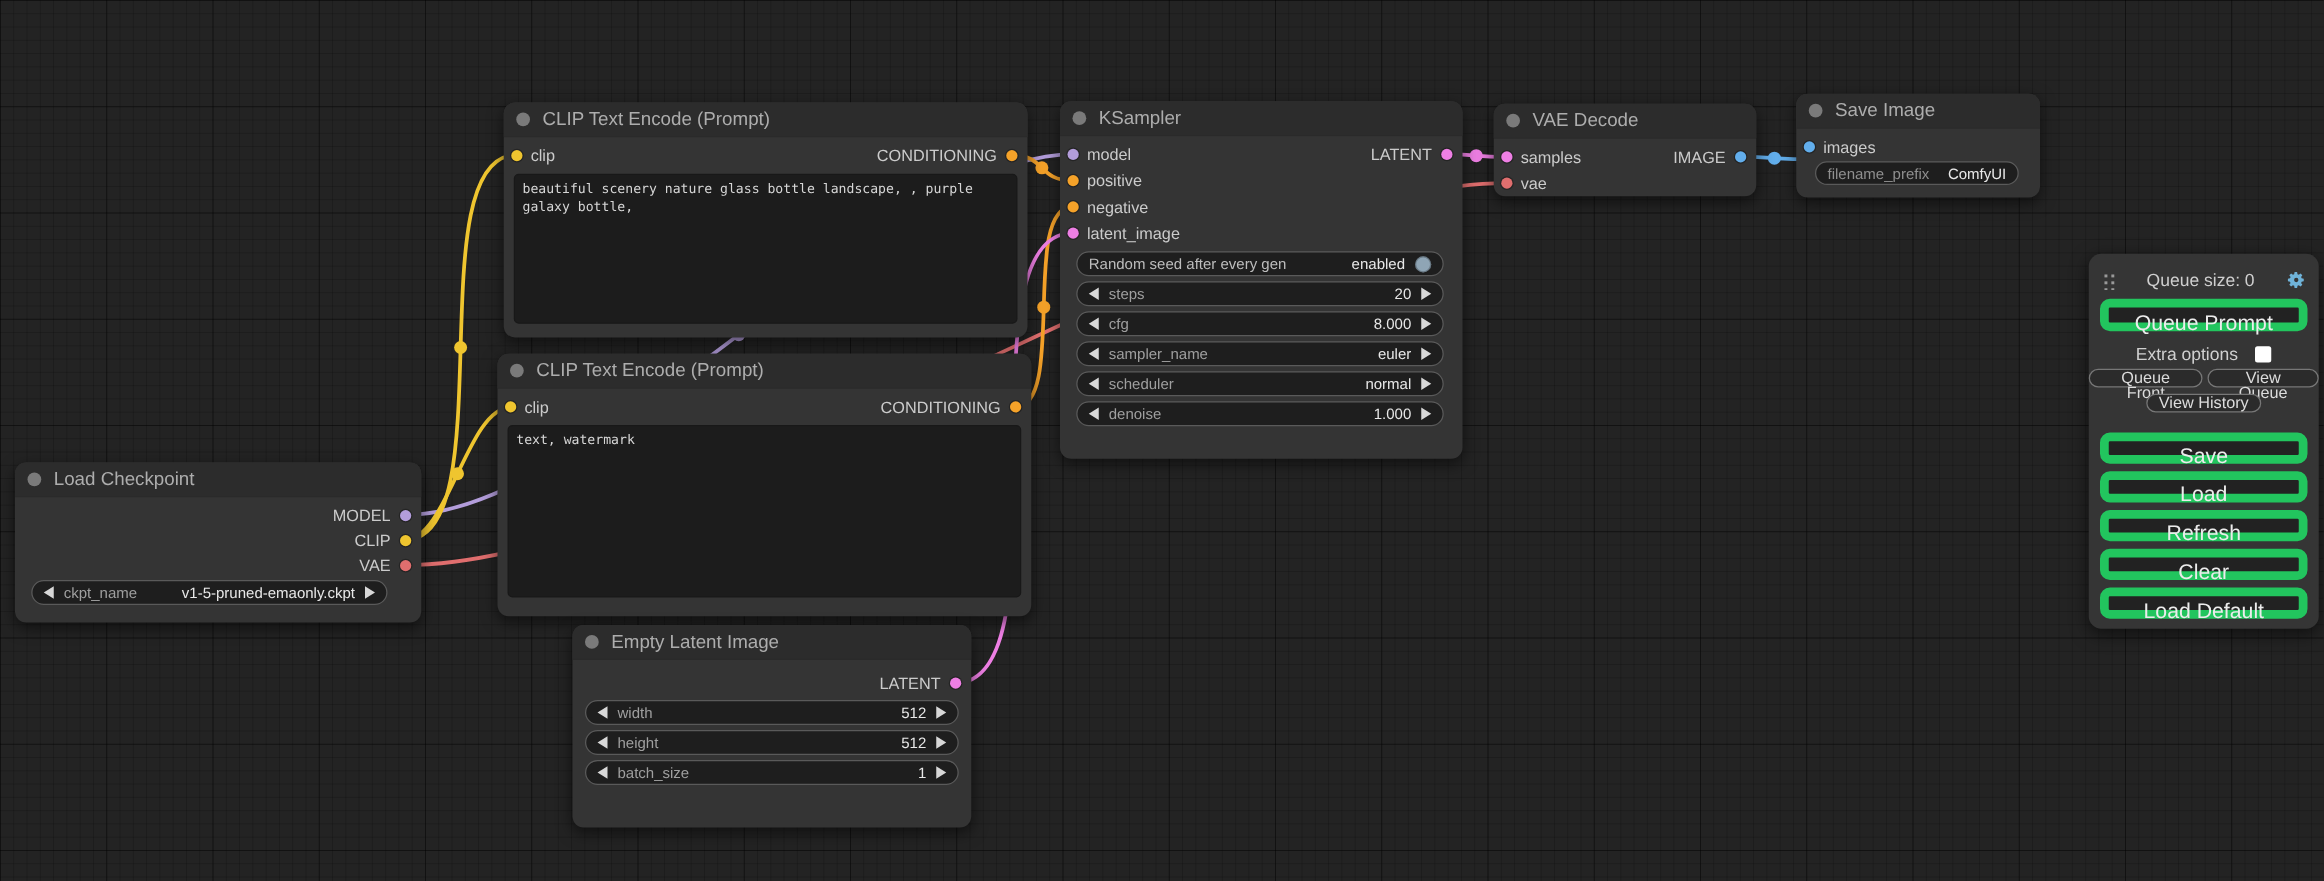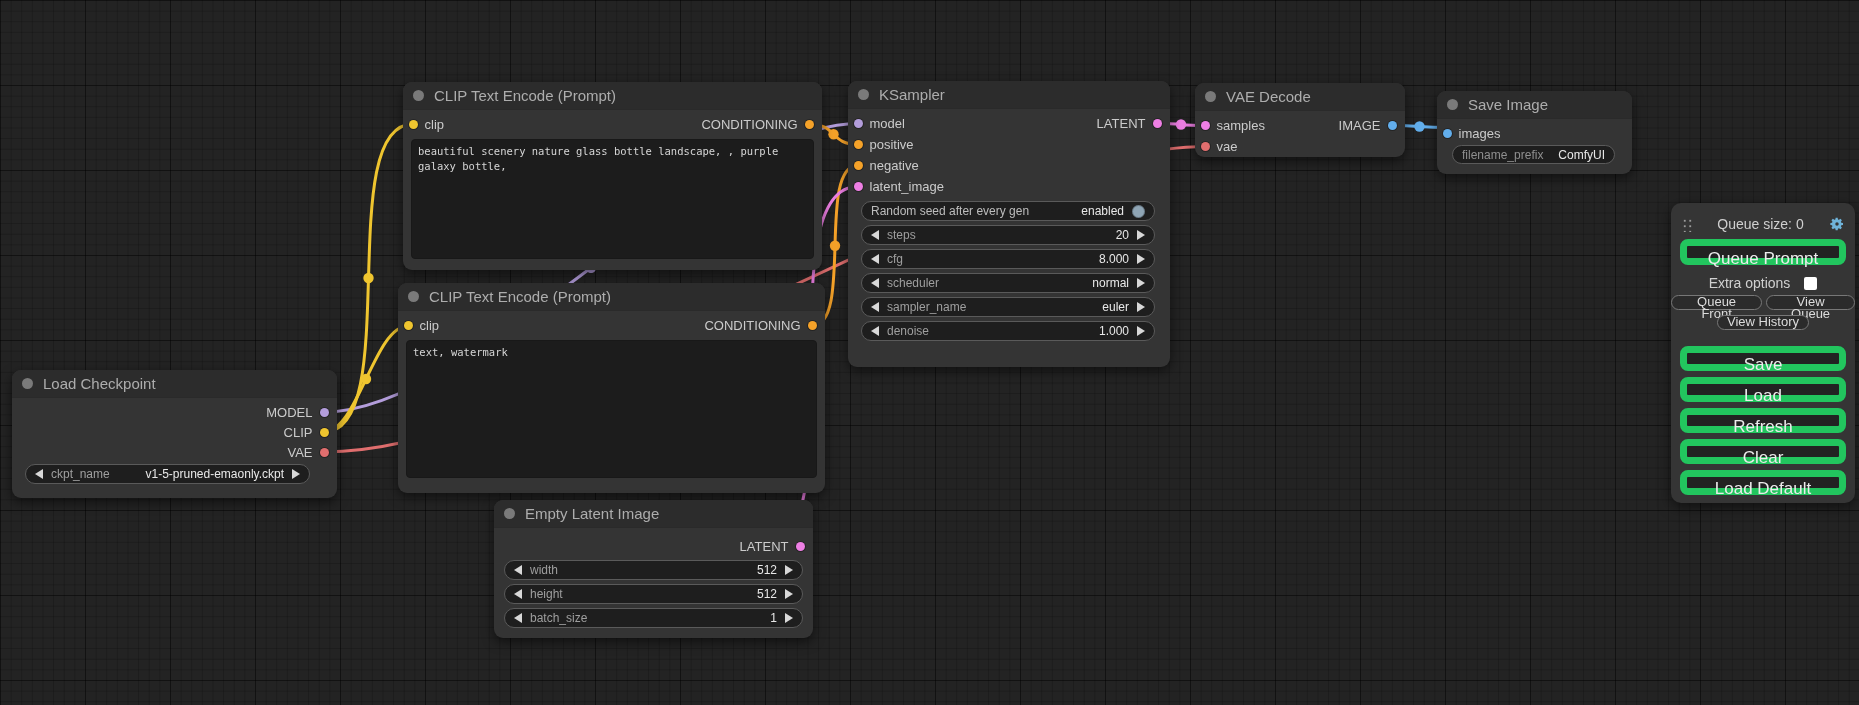--- a/index.html
+++ b/index.html
@@ -208,28 +208,28 @@
         <span class="tri-r"></span>
       </div>
       <div class="widget">
         <span class="tri-l"></span>
         <span class="wlabel">cfg</span>
         <span class="wvalue">8.000</span>
         <span class="tri-r"></span>
       </div>
       <div class="widget">
         <span class="tri-l"></span>
+        <span class="wlabel">sampler_name</span>
+        <span class="wvalue">euler</span>
+        <span class="tri-r"></span>
+      </div>
+      <div class="widget">
+        <span class="tri-l"></span>
         <span class="wlabel">scheduler</span>
         <span class="wvalue">normal</span>
-        <span class="tri-r"></span>
-      </div>
-      <div class="widget">
-        <span class="tri-l"></span>
-        <span class="wlabel">sampler_name</span>
-        <span class="wvalue">euler</span>
         <span class="tri-r"></span>
       </div>
       <div class="widget">
         <span class="tri-l"></span>
         <span class="wlabel">denoise</span>
         <span class="wvalue">1.000</span>
         <span class="tri-r"></span>
       </div>
     </div>
   </div>
@@ -248,38 +248,38 @@
           <span class="port" style="background: rgb(98, 174, 236);"></span>
         </span>
       </div>
       <div class="io-row">
         <span class="port" style="background: rgb(224, 110, 110);"></span>
         <span>vae</span>
       </div>
     </div>
   </div>
 
-  <div class="node" style="left:1437px;top:91px;width:195px;height:83px;">
+  <div class="node" style="left:1437px;top:75px;width:195px;height:83px;">
     <div class="node-title">
       <span class="title-dot"></span>
       <span>Save Image</span>
     </div>
     <div class="node-body">
       <div class="io-row">
         <span class="port" style="background: rgb(98, 174, 236);"></span>
         <span>images</span>
       </div>
       <div class="widget" style="margin:1px 17px 0 15px;height:19px;">
         <span class="wlabel" style="color:#8f8f8f;">filename_prefix</span>
         <span class="wvalue">ComfyUI</span>
       </div>
     </div>
   </div>
 
-  <div class="node" style="left:458px;top:500px;width:319px;height:138px;margin-left:36px;">
+  <div class="node" style="left:458px;top:500px;width:319px;height:162px;">
     <div class="node-title">
       <span class="title-dot"></span>
       <span>Empty Latent Image</span>
     </div>
     <div class="node-body" style="padding-top:8px;">
       <div class="io-row out-only">
         <span>LATENT</span>
         <span class="port" style="background: rgb(238, 127, 228);"></span>
       </div>
       <div style="height:3px;"></div>

